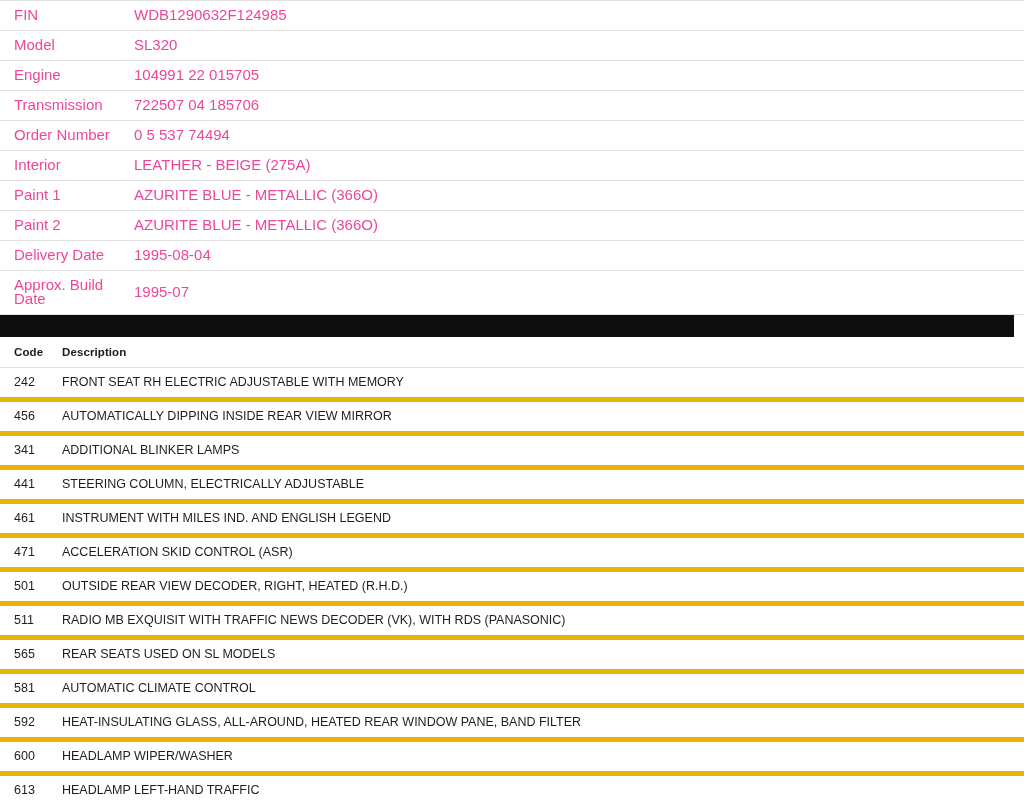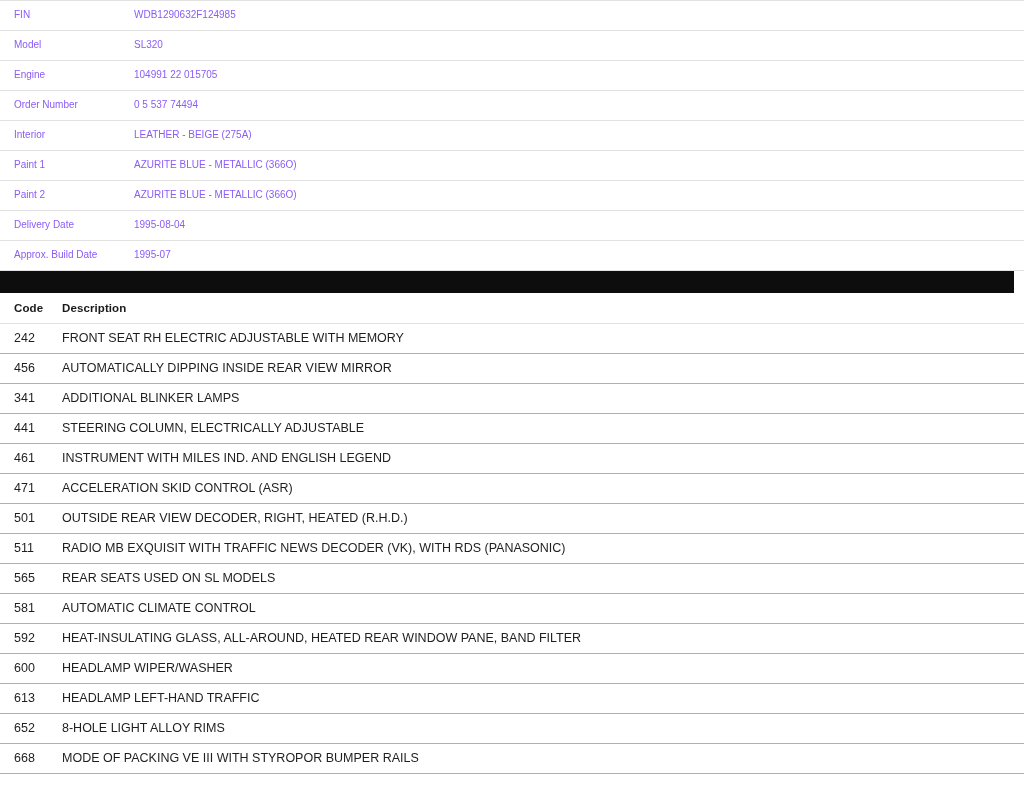--- a/index.html
+++ b/index.html
@@ -28,24 +28,24 @@
     table-layout: fixed;
   }
   .spec-table tr {
     border-bottom: 1px solid #e2e2e2;
   }
   .spec-table tr:first-child {
     border-top: 1px solid #e2e2e2;
   }
   .spec-table td {
     padding: 7px 0 8px 0;
-    font-size: 10px;
+    font-size: 15px;
     line-height: 14px;
     vertical-align: middle;
-    color: #8b5cf6;
+    color: #ec4899;
   }
   .spec-label {
     width: 120px;
     padding-left: 14px !important;
     font-weight: 400;
     color: #1e1e1e;
   }
   .spec-value {
     padding-left: 0 !important;
     color: #1e1e1e;
@@ -84,21 +84,21 @@
     margin-top: 16px;
   }
   .options-table thead th.col-code {
     padding-left: 14px;
     width: 48px;
   }
   .options-table thead th.col-desc {
     padding-left: 0;
   }
   .options-table tbody tr {
-    border-bottom: 1px solid #eab308;
+    border-bottom: 5px solid #eab308;
   }
   .options-table tbody td {
     font-size: 12.5px;
     line-height: 14px;
     padding: 7px 0 8px 0;
     color: #1e1e1e;
     vertical-align: middle;
   }
   .options-table tbody td.cell-code {
     padding-left: 14px;
@@ -123,20 +123,24 @@
           <td class="spec-label">FIN</td>
           <td class="spec-value">WDB1290632F124985</td>
         </tr>
         <tr>
           <td class="spec-label">Model</td>
           <td class="spec-value">SL320</td>
         </tr>
         <tr>
           <td class="spec-label">Engine</td>
           <td class="spec-value">104991 22 015705</td>
+        </tr>
+        <tr>
+          <td class="spec-label">Transmission</td>
+          <td class="spec-value">722507 04 185706</td>
         </tr>
         <tr>
           <td class="spec-label">Order Number</td>
           <td class="spec-value">0 5 537 74494</td>
         </tr>
         <tr>
           <td class="spec-label">Interior</td>
           <td class="spec-value">LEATHER - BEIGE (275A)</td>
         </tr>
         <tr>

